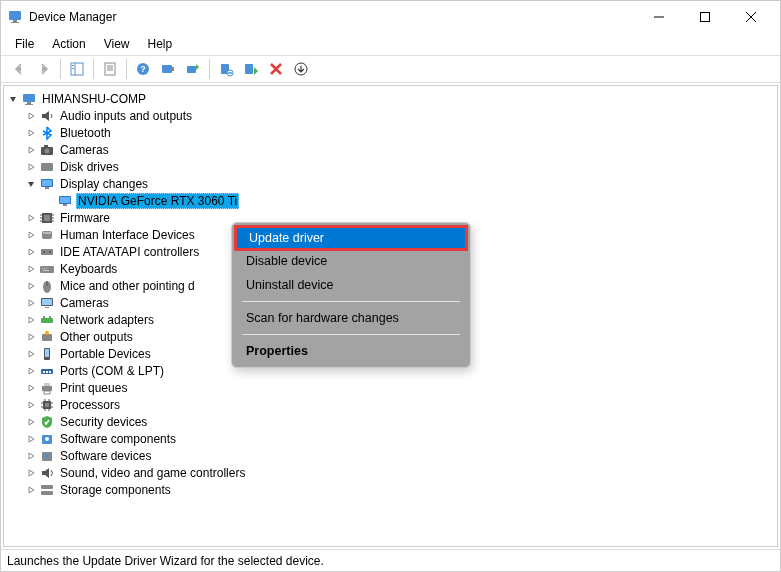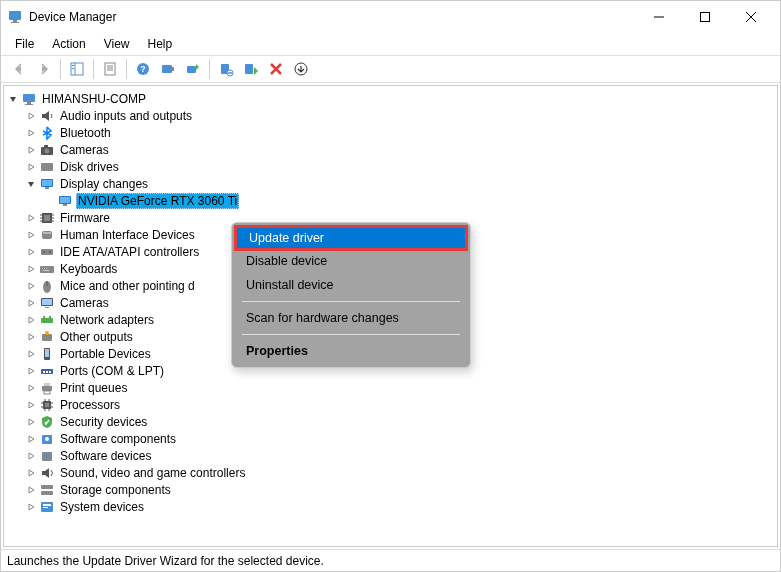--- a/index.html
+++ b/index.html
@@ -679,36 +679,20 @@
         <span class="node-icon">
           <svg viewBox="0 0 16 16">
             <rect x="2" y="3" width="12" height="4" fill="#888" rx="1"></rect>
             <rect x="2" y="9" width="12" height="4" fill="#888" rx="1"></rect>
             <circle cx="12" cy="5" r="0.8" fill="#4caf50"></circle>
             <circle cx="12" cy="11" r="0.8" fill="#4caf50"></circle>
           </svg>
         </span>
         <span class="tree-label">Storage components</span>
       </div>
-      <div class="tree-row">
-        <span class="row-indent" style="width: 18px;"></span>
-        <span class="expander">
-          <svg width="10" height="10" viewBox="0 0 10 10">
-            <path d="M3 2 L8 5 L3 8 Z" fill="none" stroke="#888" stroke-width="1"></path>
-          </svg>
-        </span>
-        <span class="node-icon">
-          <svg viewBox="0 0 16 16">
-            <rect x="2" y="3" width="12" height="10" fill="#4a90d9" rx="1"></rect>
-            <rect x="4" y="5" width="8" height="2" fill="#fff"></rect>
-            <rect x="4" y="8" width="5" height="1" fill="#fff"></rect>
-          </svg>
-        </span>
-        <span class="tree-label">System devices</span>
-      </div>
     </div>
 
   <div class="context-menu">
     <div class="ctx-item highlighted">Update driver</div>
     <div class="ctx-item">Disable device</div>
     <div class="ctx-item">Uninstall device</div>
     <div class="ctx-sep"></div>
     <div class="ctx-item">Scan for hardware changes</div>
     <div class="ctx-sep"></div>
     <div class="ctx-item bold">Properties</div>

